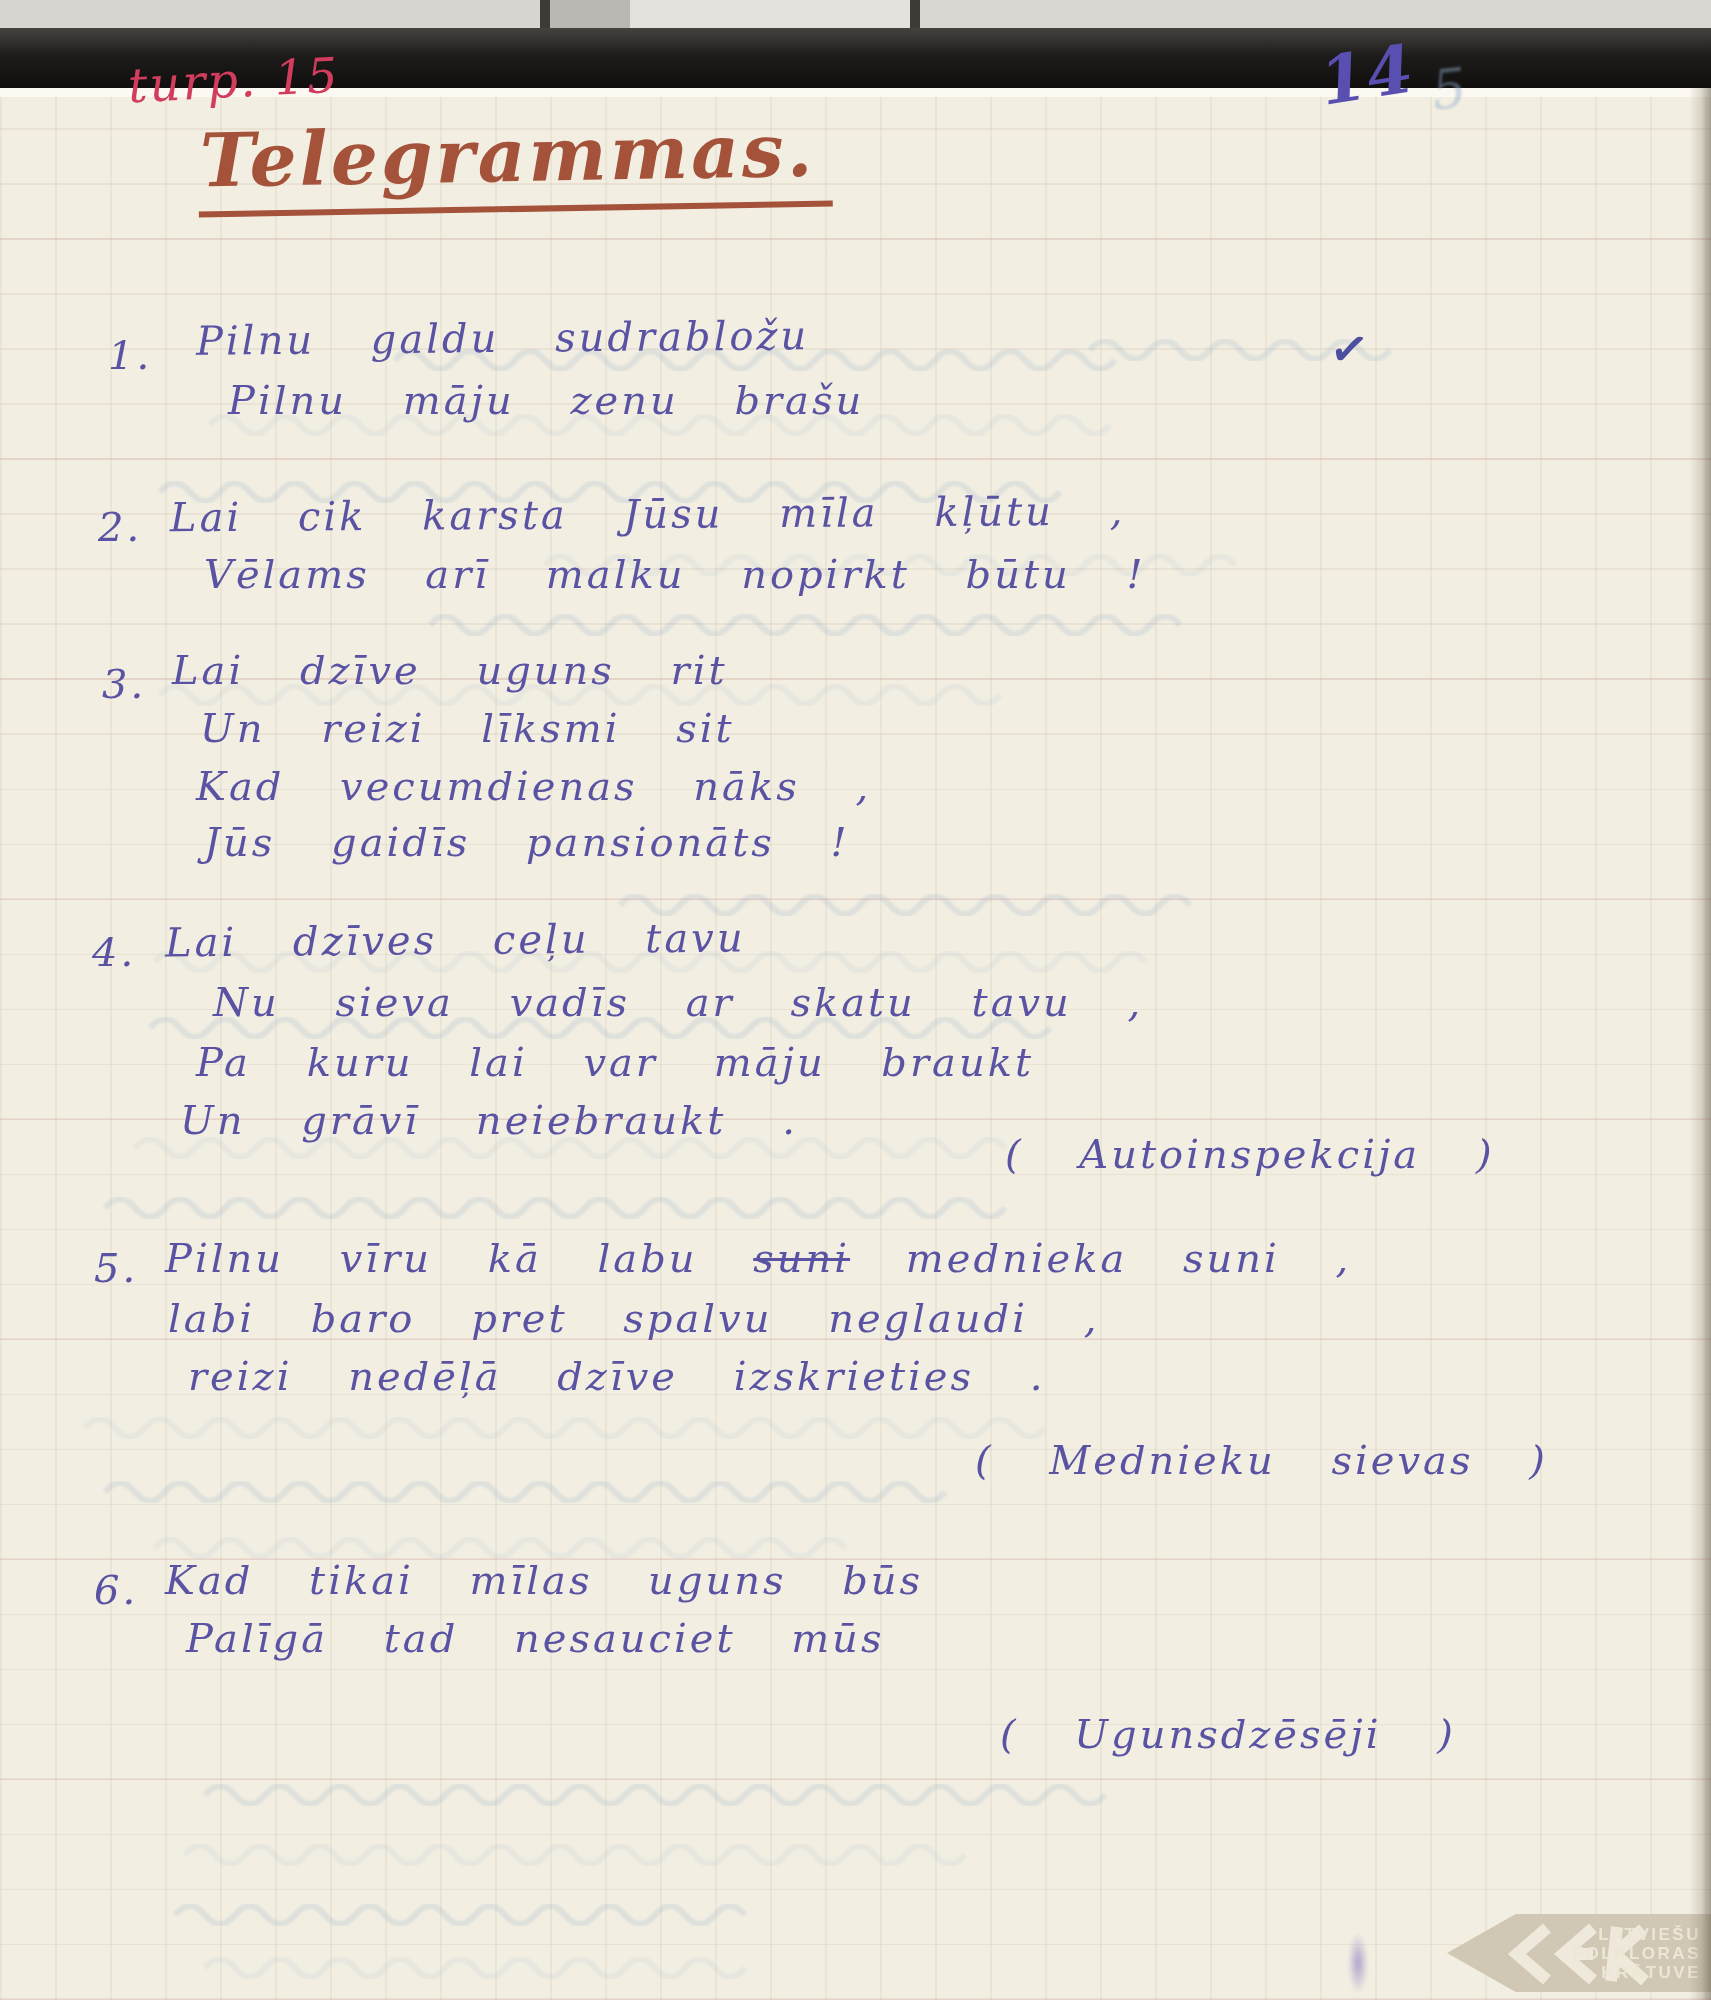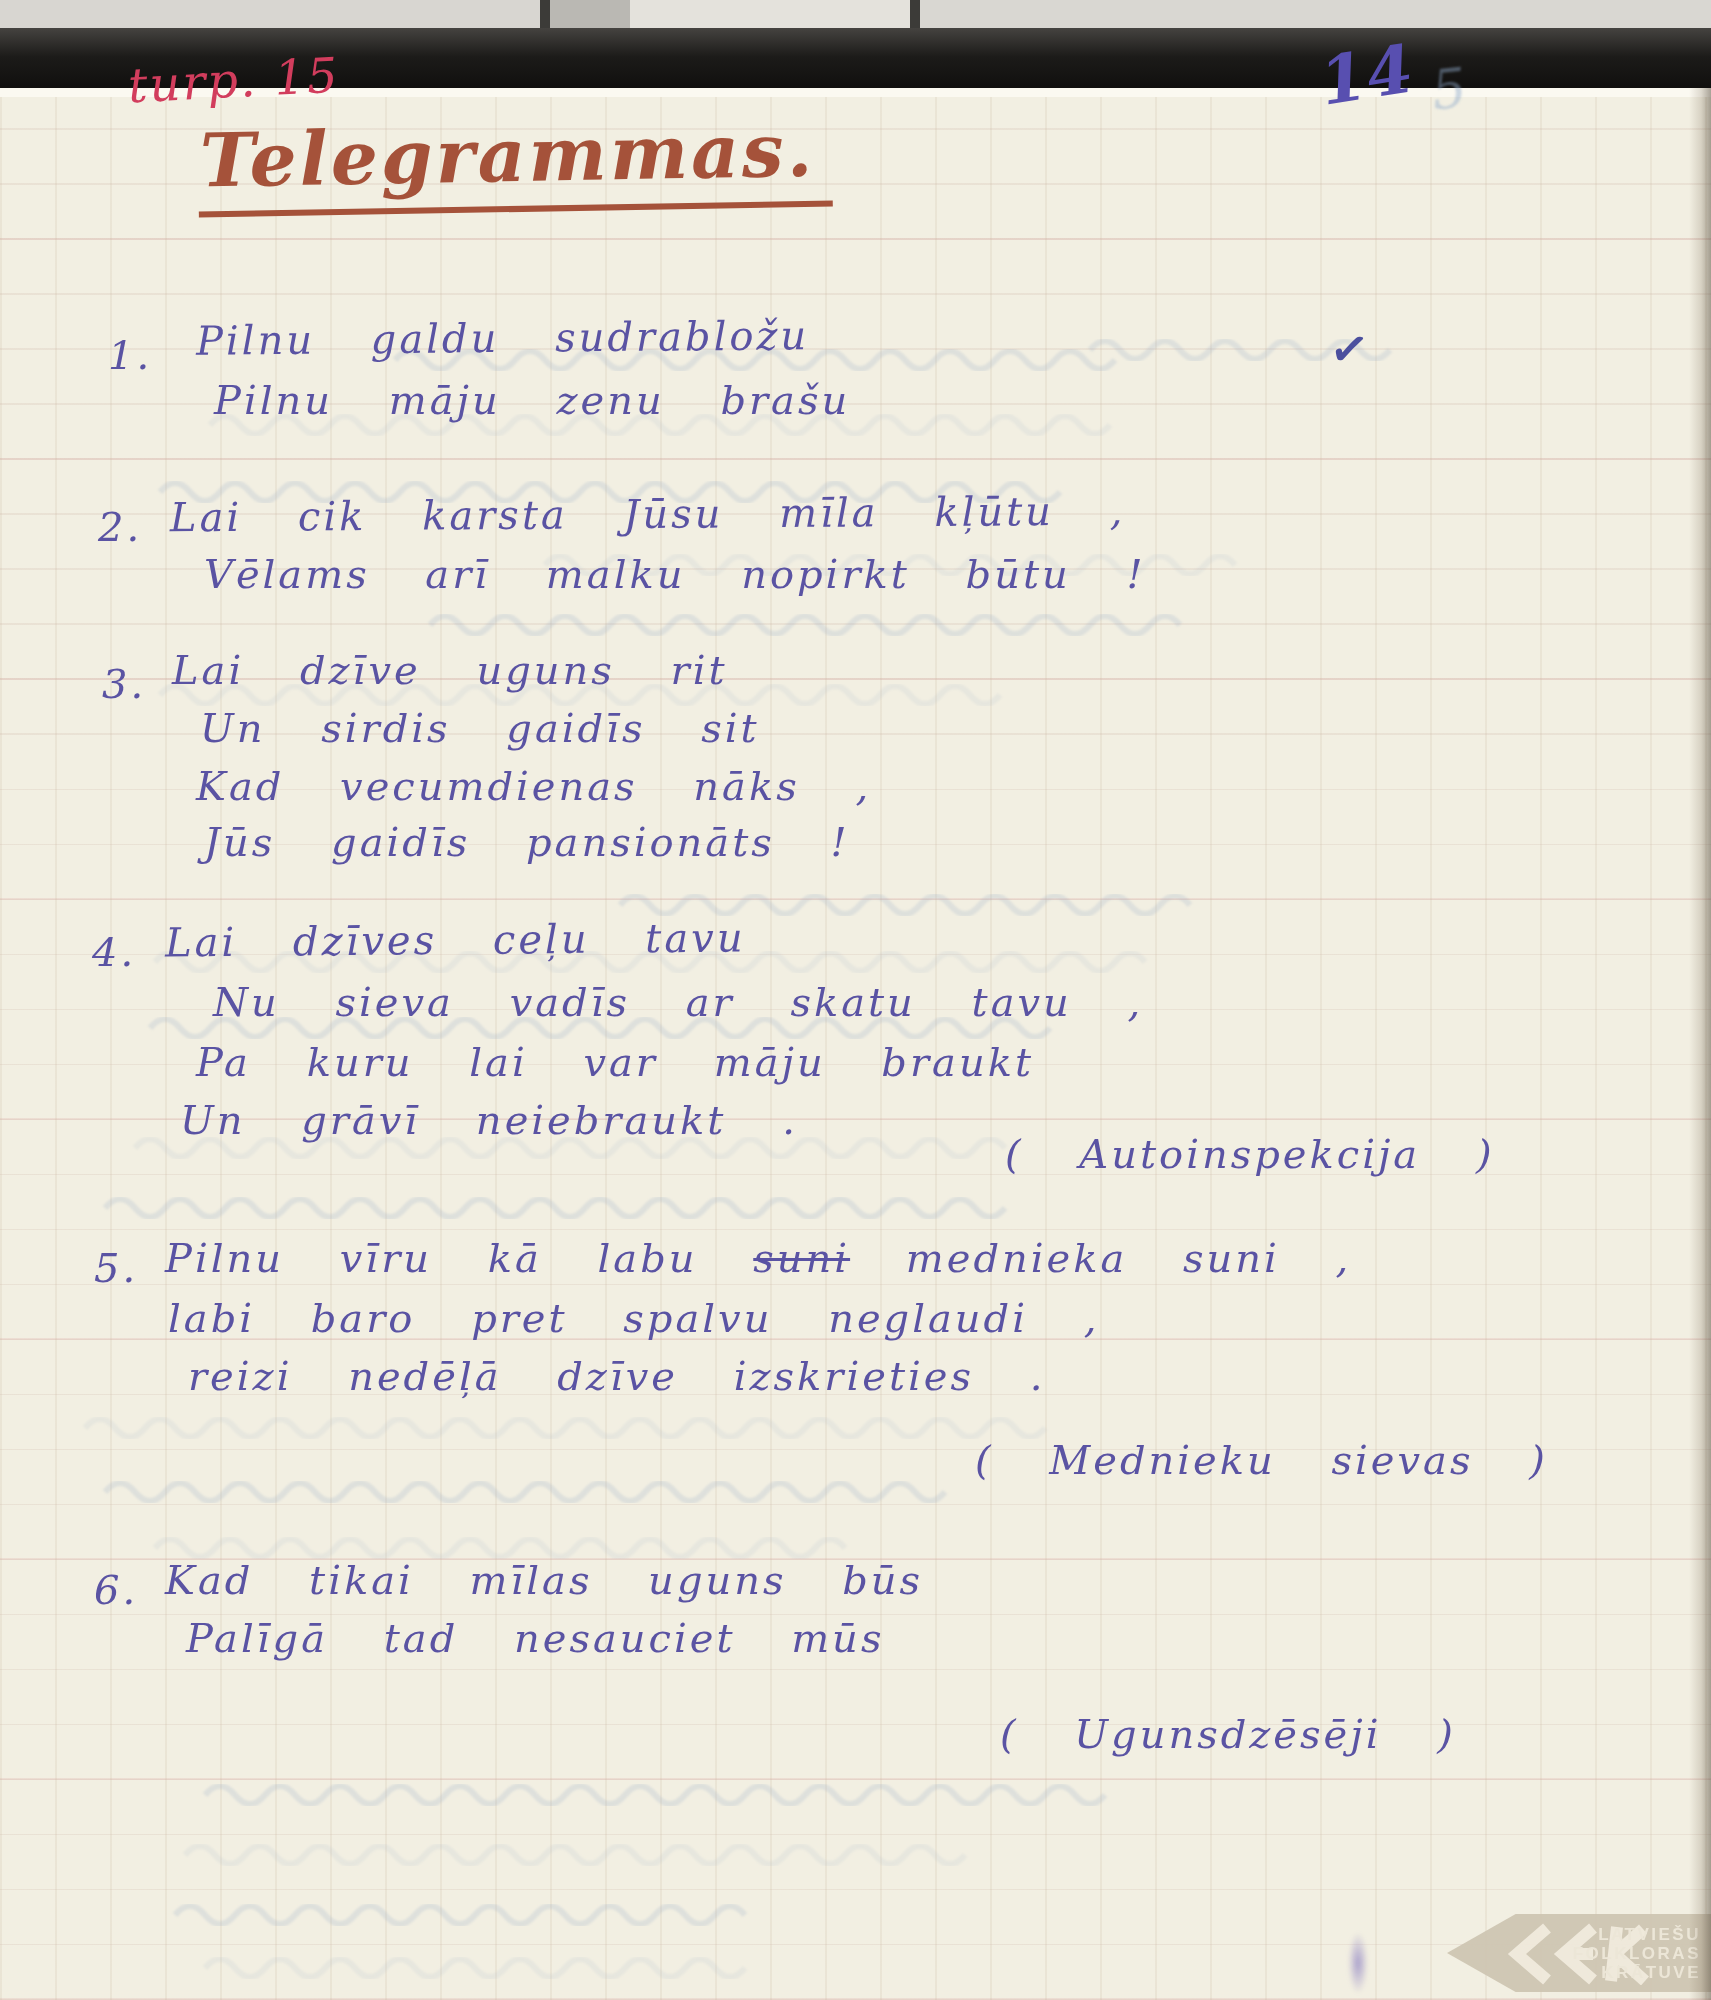--- a/index.html
+++ b/index.html
@@ -123,29 +123,29 @@
   </svg>
 
 <div class="note-red">turp. 15</div>
 <div class="title">Telegrammas.</div>
 <div class="page-num">14</div>
 <div class="page-num-ghost">5</div>
 <div class="checkmark">✓</div>
 
 <div class="hw" style="left:108px;top:333px">1.</div>
 <div class="hw" style="left:196px;top:316px;transform:rotate(-0.5deg)">Pilnu galdu sudrabložu</div>
-<div class="hw" style="left:214px;top:378px">Pilnu māju zenu brašu</div>
+<div class="hw" style="left:228px;top:378px">Pilnu māju zenu brašu</div>
 
 <div class="hw" style="left:98px;top:505px">2.</div>
 <div class="hw" style="left:170px;top:492px;transform:rotate(-0.4deg)">Lai cik karsta Jūsu mīla kļūtu ,</div>
 <div class="hw" style="left:204px;top:552px">Vēlams arī malku nopirkt būtu !</div>
 
 <div class="hw" style="left:102px;top:662px">3.</div>
 <div class="hw" style="left:172px;top:648px">Lai dzīve uguns rit</div>
-<div class="hw" style="left:200px;top:706px">Un sirdis gaidīs sit</div>
+<div class="hw" style="left:200px;top:706px">Un reizi līksmi sit</div>
 <div class="hw" style="left:196px;top:764px">Kad vecumdienas nāks ,</div>
 <div class="hw" style="left:204px;top:820px">Jūs gaidīs pansionāts !</div>
 
 <div class="hw" style="left:92px;top:930px">4.</div>
 <div class="hw" style="left:165px;top:918px;transform:rotate(-0.5deg)">Lai dzīves ceļu tavu</div>
 <div class="hw" style="left:213px;top:980px">Nu sieva vadīs ar skatu tavu ,</div>
 <div class="hw" style="left:196px;top:1040px">Pa kuru lai var māju braukt</div>
 <div class="hw" style="left:180px;top:1098px">Un grāvī neiebraukt .</div>
 <div class="hw" style="left:1005px;top:1132px">( Autoinspekcija )</div>
 

